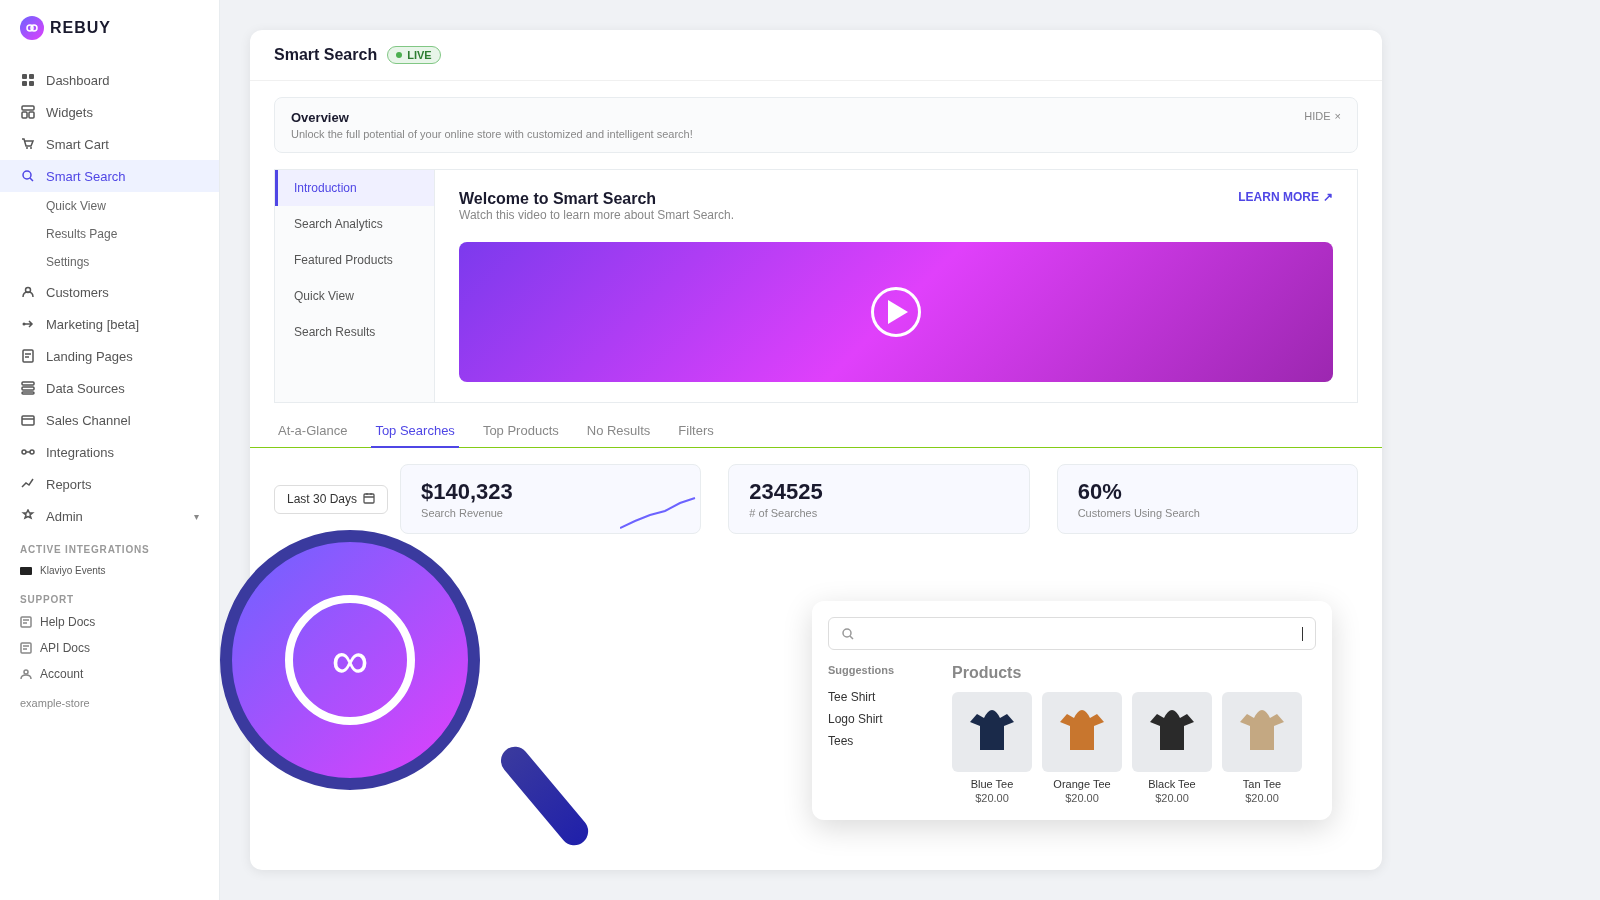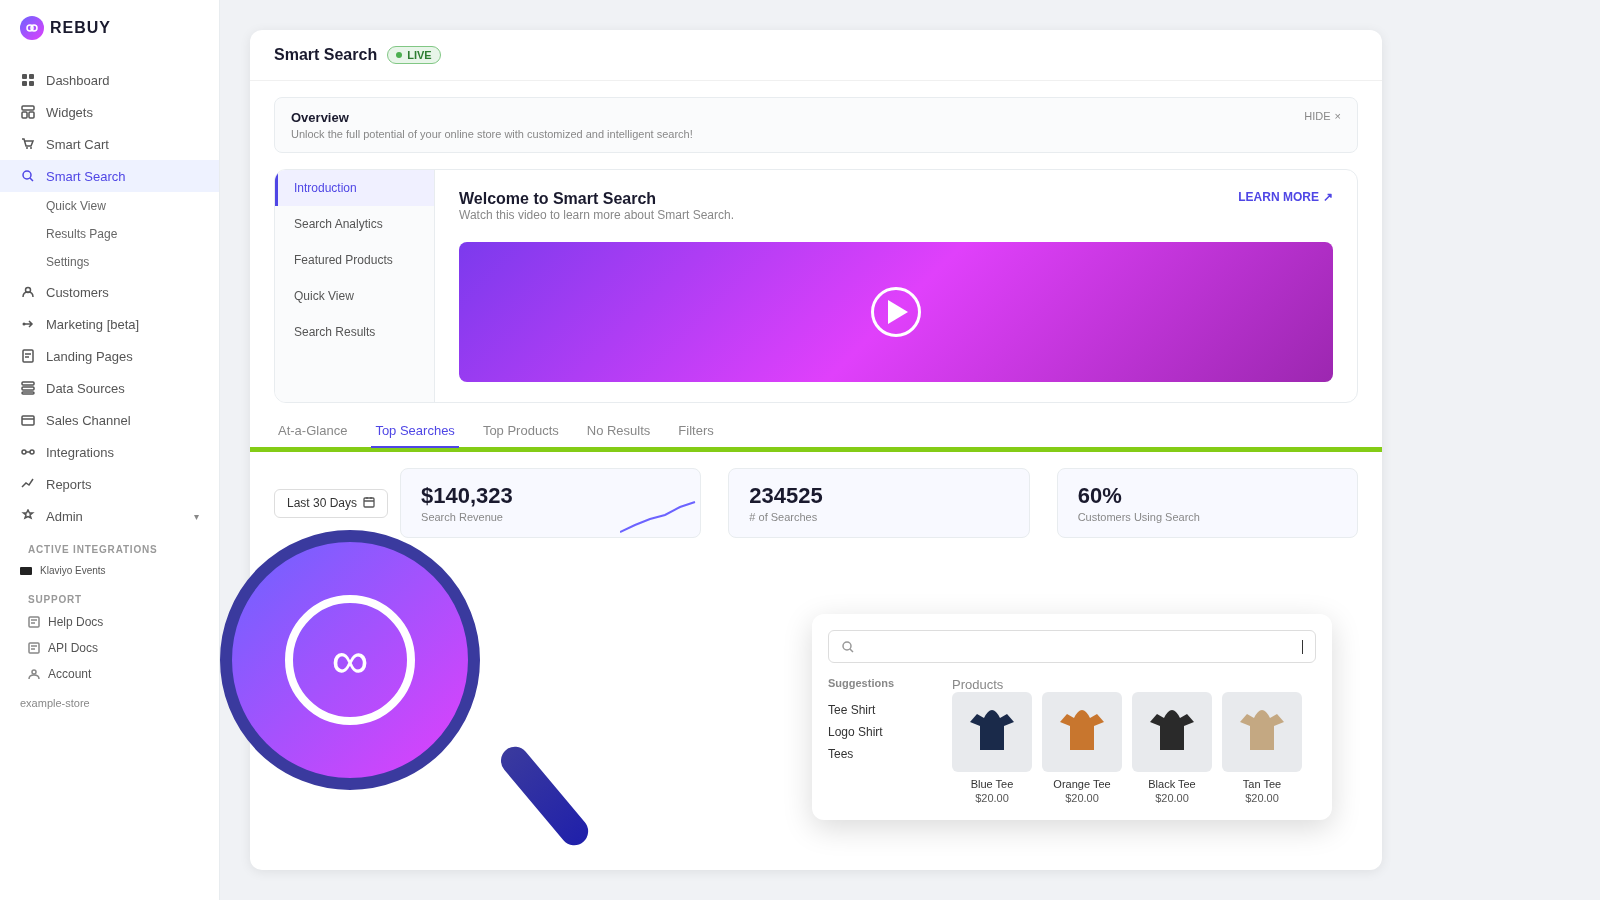--- a/index.html
+++ b/index.html
@@ -102,21 +102,20 @@
       transition: background 0.15s;
     }
 
     .sidebar-section-label {
       padding: 12px 20px 4px;
       font-size: 10px;
       font-weight: 600;
       color: #999;
       letter-spacing: 0.8px;
       text-transform: uppercase;
-      margin-left: 8px;
     }
 
     .integration-item {
       display: flex;
       align-items: center;
       gap: 8px;
       padding: 6px 20px;
       font-size: 10px;
       color: #555;
     }
@@ -125,21 +124,21 @@
       width: 12px;
       height: 8px;
       background: #222;
       border-radius: 1px;
     }
 
     .support-item {
       display: flex;
       align-items: center;
       gap: 8px;
-      padding: 6px 28px;
+      padding: 6px 20px;
       font-size: 12px;
       color: #555;
       cursor: pointer;
     }
 
     .example-store {
       padding: 10px 20px;
       font-size: 11px;
       color: #888;
     }
@@ -231,21 +230,21 @@
       background: none;
       border: none;
     }
 
     
     .intro-content {
       display: flex;
       margin: 0 24px;
       gap: 0;
       border: 1px solid #e8ecef;
-      border-radius: 12px;
+      border-radius: 0;
       overflow: hidden;
     }
 
     .intro-sidebar {
       width: 160px;
       border-right: 1px solid #e8ecef;
       background: #fafbfc;
     }
 
     .intro-sidebar-item {
@@ -326,21 +325,21 @@
       border-top: 12px solid transparent;
       border-bottom: 12px solid transparent;
       border-left: 20px solid white;
       margin-left: 3px;
     }
 
     
     .analytics-tabs {
       display: flex;
       padding: 12px 24px 0;
-      border-bottom: 5px solid #84cc16;
+      border-bottom: 1px solid #84cc16;
       gap: 20px;
     }
 
     .analytics-tab {
       padding: 8px 4px;
       font-size: 13px;
       color: #888;
       cursor: pointer;
       border-bottom: 2px solid transparent;
       margin-bottom: -1px;
@@ -461,23 +460,24 @@
       color: #333;
       padding: 4px 0;
       cursor: pointer;
     }
 
     .products-col {
       flex: 1;
     }
 
     .products-title {
-      font-size: 13px;
+      font-size: 16px;
       color: #888;
-      font-weight: 400;
+      font-weight: 700;
+      margin-bottom: 10px;
     }
 
     .products-grid {
       display: flex;
       gap: 10px;
     }
 
     .product-card {
       text-align: center;
       cursor: pointer;

